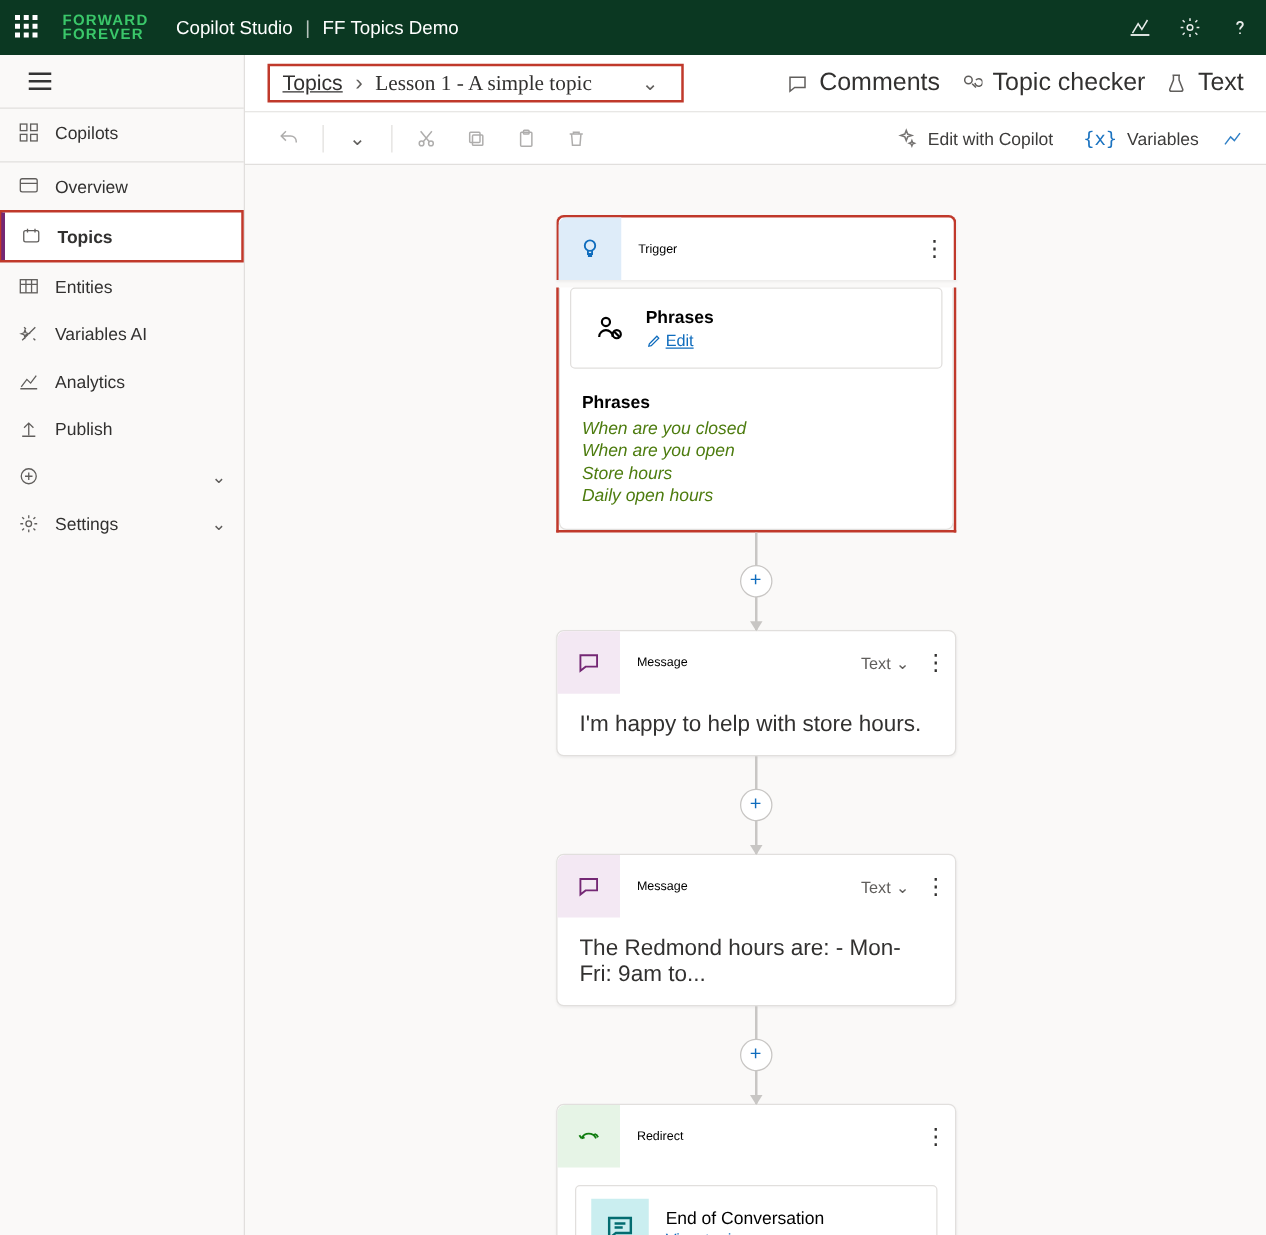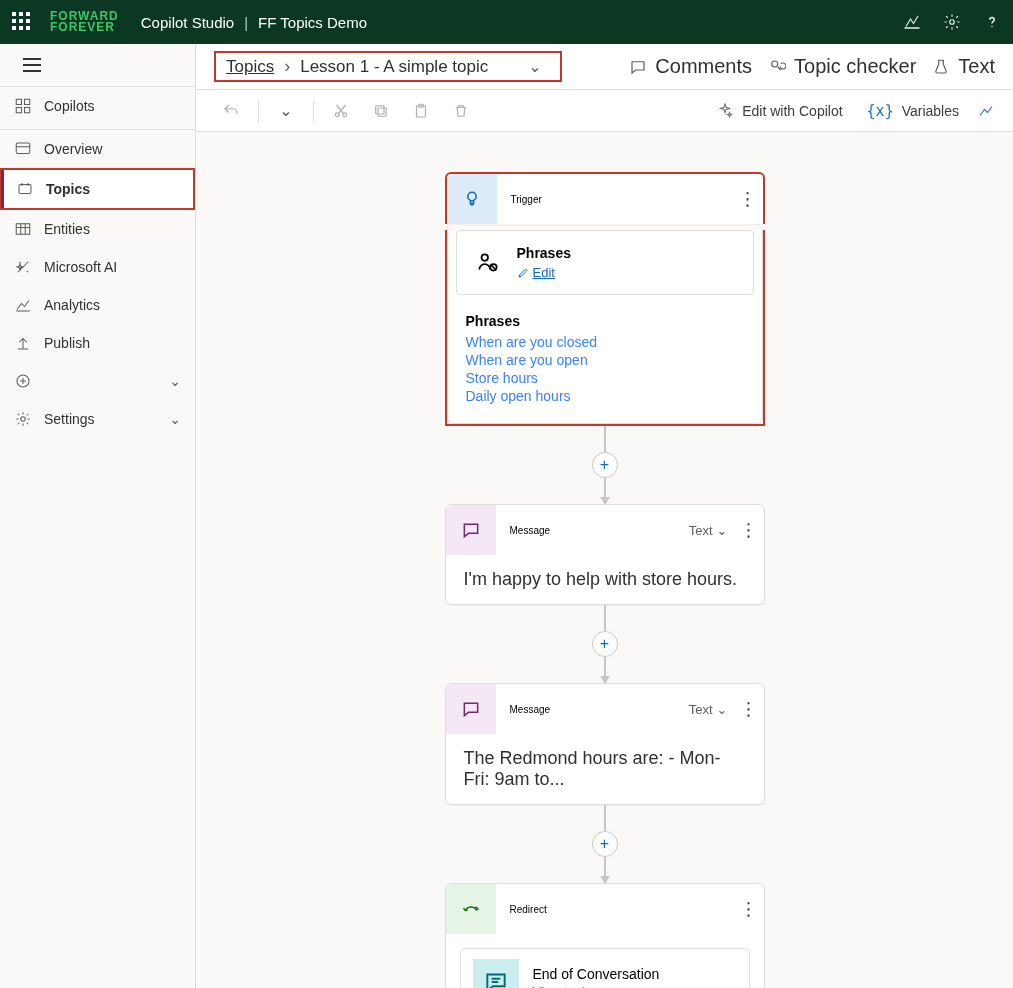--- a/index.html
+++ b/index.html
@@ -34,21 +34,21 @@
 .nav-item.active { font-weight:600; border:2px solid #c0392b; background:#fff; }
 .nav-item.active::before { content:""; position:absolute; left:-1px; top:0; bottom:0; width:3px; background:#742774; }
 .nav-ic { stroke:#605e5c; fill:none; stroke-width:1.4; }
 
 
 .main { flex:1; display:flex; flex-direction:column; background:#faf9f8; }
 .crumbbar { background:#fff; border-bottom:1px solid #e1dfdd; height:46px; display:flex; align-items:center; padding:0 18px; gap:16px; }
 .crumb-box { border:2px solid #c0392b; display:flex; align-items:center; padding:3px 18px 3px 10px; gap:10px; }
 .crumb-link { color:#323130; text-decoration:underline; font-size:17px; cursor:pointer; }
 .crumb-sep { color:#605e5c; font-size:18px; }
-.crumb-current { font-size:17px; color:#323130; }
+.crumb-current { font-size:17px; color:#323130;font-family:Liberation Serif, serif; }
 .crumbbar .spacer { flex:1; }
 .crumbbar .tool { display:flex; align-items:center; gap:8px; font-size:20px; color:#323130; cursor:pointer;text-align:center; }
 .crumbbar .tool .ic { width:18px; height:18px; }
 
 .toolbar2 { background:#fff; border-bottom:1px solid #e1dfdd; height:42px; display:flex; align-items:center; padding:0 18px; gap:6px; }
 .toolbar2 .ic { width:18px; height:18px; opacity:.5; }
 .toolbar2 .btn { width:34px; height:30px; display:flex; align-items:center; justify-content:center; cursor:pointer; }
 .toolbar2 .vline { width:1px; height:22px; background:#e1dfdd; margin:0 4px; }
 .toolbar2 .spacer { flex:1; }
 .toolbar2 .txtbtn { display:flex; align-items:center; gap:8px; font-size:14px; color:#323130; cursor:pointer; opacity:.95; }
@@ -68,21 +68,21 @@
 
 .phrases-panel { border:2px solid #c0392b; border-top:none; padding:0; width:330px; margin-top:-2px; }
 .phrases-panel .white { background:#fff; border:1px solid #e1dfdd; border-top:none; border-radius:0 0 6px 6px; }
 .phrases-edit { display:flex; align-items:center; gap:14px; padding:14px 18px; border-top:1px solid #e1dfdd; }
 .phrases-edit .p-ic { width:28px; }
 .phrases-edit .col { display:flex; flex-direction:column; gap:4px; }
 .phrases-edit .lbl { font-size:14px; font-weight:600; }
 .phrases-edit .edit { color:#0f6cbd; text-decoration:underline; font-size:13px; cursor:pointer; display:flex; align-items:center; gap:4px; }
 .phrases-list { padding: 10px 18px 18px 18px; }
 .phrases-list .hdr { font-weight:600; font-size:14px; margin-bottom:4px; }
-.phrases-list .line { font-size:14px; color:#3b82f6; padding:1px 0; }
+.phrases-list .line { font-size:14px; color:#4d7c0f; padding:1px 0;font-style:italic; }
 
 .node-body { padding: 14px 18px; font-size:18px; color:#323130; }
 
 .endconv { margin:14px; border:1px solid #e1dfdd; border-radius:4px; display:flex; align-items:center; gap:14px; padding:10px 12px; }
 .endconv .sq { width:46px; height:46px; background:#caeef0; display:flex; align-items:center; justify-content:center; }
 .endconv .col { display:flex; flex-direction:column; gap:2px; }
 .endconv .t { font-size:14px; }
 .endconv .vt { color:#0f6cbd; text-decoration:underline; font-size:13px; cursor:pointer; }
 
 .connector { width:2px; background:#c8c6c4; height:28px; position:relative; }
@@ -174,21 +174,21 @@
       <svg class="ic nav-ic" viewBox="0 0 24 24">
           <rect x="3" y="5" width="18" height="14"></rect>
           <path d="M3 10h18M9 5v14M15 5v14"></path>
         </svg>
       <span>Entities</span>
     </div>
     <div class="nav-item">
       <svg class="ic nav-ic" viewBox="0 0 24 24">
           <path d="M5 19L19 5M7 5l2 2M17 17l2 2M4 12l3-1 1-3 1 3 3 1-3 1-1 3-1-3z"></path>
         </svg>
-      <span>Microsoft AI</span>
+      <span>Variables AI</span>
     </div>
     <div class="nav-item">
       <svg class="ic nav-ic" viewBox="0 0 24 24">
           <path d="M4 18L10 10l4 4 6-8"></path>
           <path d="M3 20h18"></path>
         </svg>
       <span>Analytics</span>
     </div>
     <div class="nav-item">
       <svg class="ic nav-ic" viewBox="0 0 24 24">

